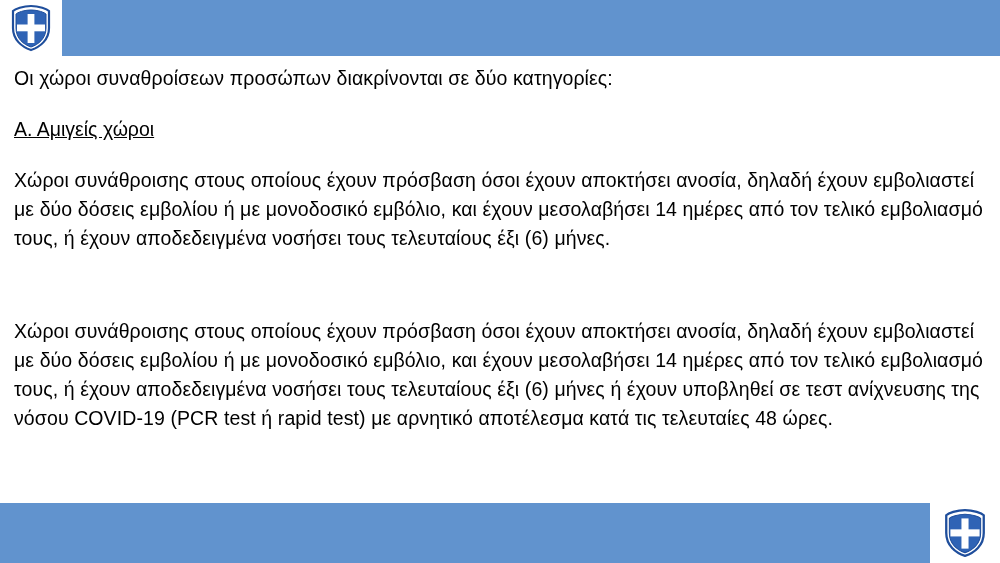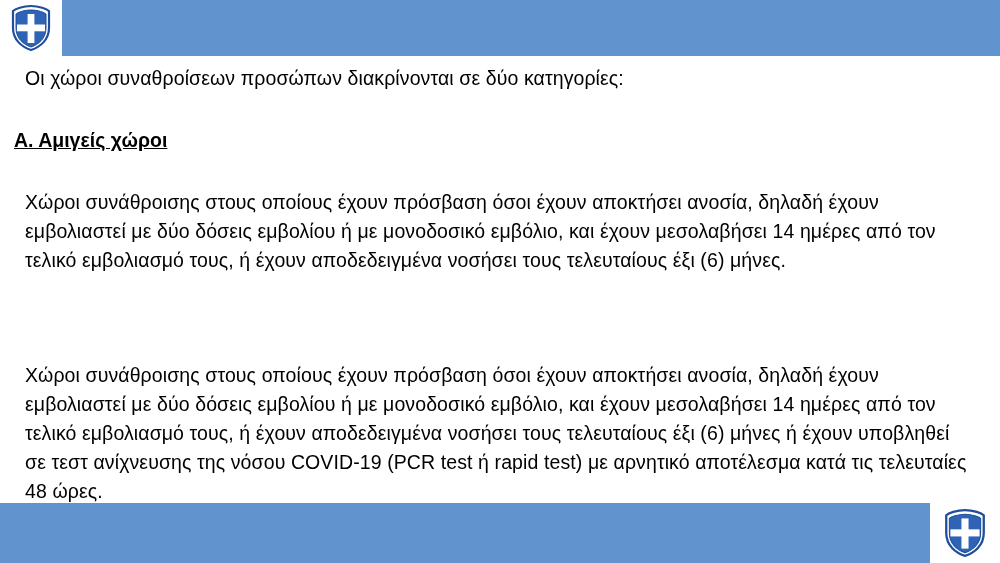--- a/index.html
+++ b/index.html
@@ -71,30 +71,30 @@
   .content {
     position: absolute;
     left: 14px;
     top: 58px;
     width: 970px;
   }
   .para {
     font-size: 19.5px;
     line-height: 29px;
     color: #000000;
-    margin: 11px;
+    margin: 0;
     letter-spacing: 0.1px;
   }
   .lead {
     margin-top: 6px;
   }
   .heading {
     font-size: 19.5px;
     line-height: 29px;
-    font-weight: bold;
+    font-weight: normal;
     text-decoration: underline;
     color: #000000;
     margin: 0;
   }
   .spacer-md { height: 22px; }
   .spacer-lg { height: 30px; }
   .spacer-xl { height: 34px; }
 </style>
 </head>
 <body>

